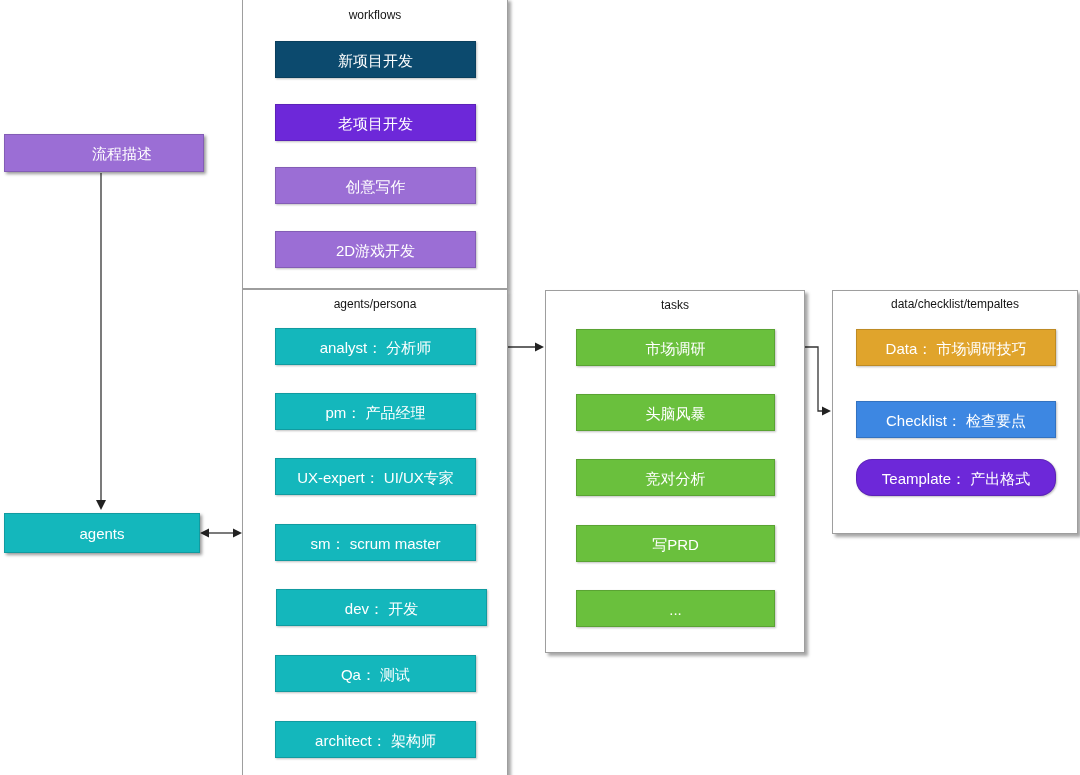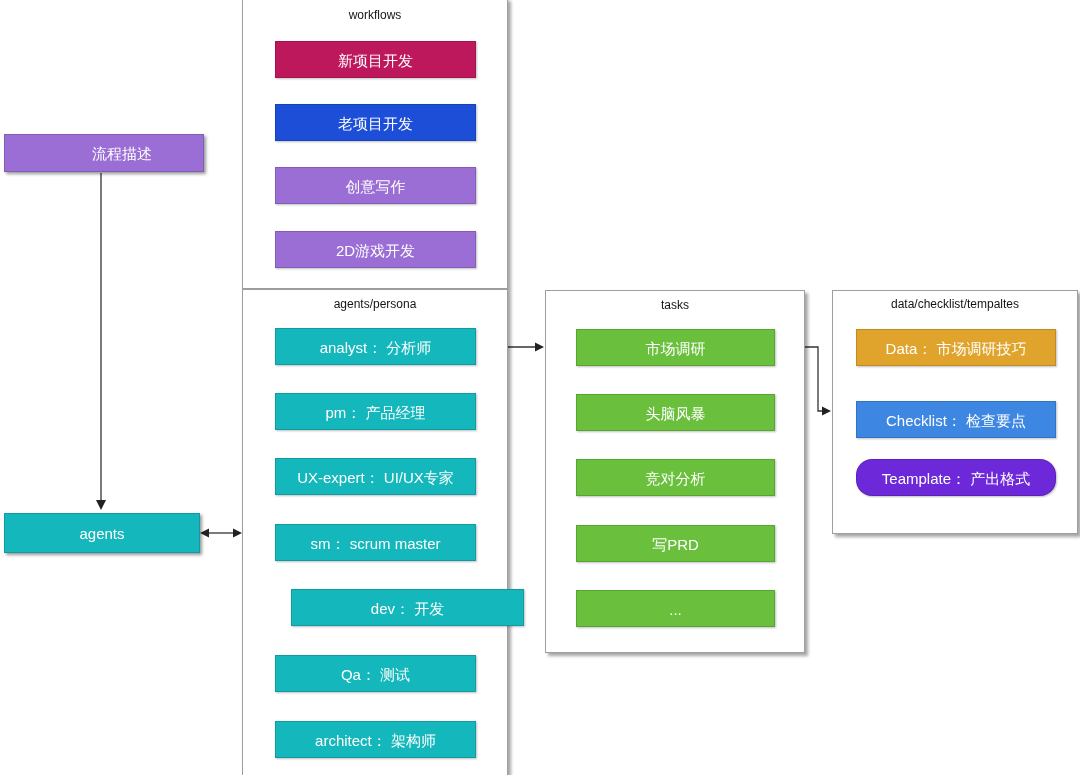--- a/index.html
+++ b/index.html
@@ -71,33 +71,33 @@
     <path d="M776,347 H818 V411 H822" fill="none" stroke="#333333" stroke-width="1.3"></path>
     <polygon points="831,411 822,406.5 822,415.5" fill="#222222"></polygon>
   </svg>
 
   <div class="side-label" style="left: 4px; top: 134px; width: 200px; height: 38px; line-height: 38px; background: rgb(155, 110, 213); padding-left: 36px;">流程描述</div>
 
   <div class="side-label" style="left: 4px; top: 513px; width: 196px; height: 40px; line-height: 40px; background: rgb(20, 183, 188);">agents</div>
 
   <div class="group-box" style="left:242px;top:-2px;width:266px;height:291px;">
     <div class="group-title" style="top:9px;">workflows</div>
-    <div class="pill" style="left: 32px; top: 42px; width: 201px; background: #be185d;">新项目开发</div>
-    <div class="pill" style="left: 32px; top: 105px; width: 201px; background: #1d4ed8;">老项目开发</div>
+    <div class="pill" style="left: 32px; top: 42px; width: 201px; background: #0c4a6e;">新项目开发</div>
+    <div class="pill" style="left: 32px; top: 105px; width: 201px; background: #6d28d9;">老项目开发</div>
     <div class="pill" style="left: 32px; top: 168px; width: 201px; background: rgb(155, 110, 213);">创意写作</div>
     <div class="pill" style="left: 32px; top: 232px; width: 201px; background: rgb(155, 110, 213);">2D游戏开发</div>
   </div>
 
   <div class="group-box" style="left:242px;top:289px;width:266px;height:487px;">
     <div class="group-title" style="top:7px;">agents/persona</div>
     <div class="pill" style="left: 32px; top: 38px; width: 201px; background: rgb(20, 183, 188);">analyst： 分析师</div>
     <div class="pill" style="left: 32px; top: 103px; width: 201px; background: rgb(20, 183, 188);">pm： 产品经理</div>
     <div class="pill" style="left: 32px; top: 168px; width: 201px; background: rgb(20, 183, 188);">UX-expert： UI/UX专家</div>
     <div class="pill" style="left: 32px; top: 234px; width: 201px; background: rgb(20, 183, 188);">sm： scrum master</div>
-    <div class="pill" style="left: 48px; top: 299px; width: 233px; background: rgb(20, 183, 188);">dev： 开发</div>
+    <div class="pill" style="left: 33px; top: 299px; width: 211px; background: rgb(20, 183, 188);">dev： 开发</div>
     <div class="pill" style="left: 32px; top: 365px; width: 201px; background: rgb(20, 183, 188);">Qa： 测试</div>
     <div class="pill" style="left: 32px; top: 431px; width: 201px; background: rgb(20, 183, 188);">architect： 架构师</div>
   </div>
 
   <div class="group-box" style="left:545px;top:290px;width:260px;height:363px;">
     <div class="group-title" style="top:7px;">tasks</div>
     <div class="pill" style="left: 30px; top: 38px; width: 199px; background: rgb(106, 192, 61);">市场调研</div>
     <div class="pill" style="left: 30px; top: 103px; width: 199px; background: rgb(106, 192, 61);">头脑风暴</div>
     <div class="pill" style="left: 30px; top: 168px; width: 199px; background: rgb(106, 192, 61);">竞对分析</div>
     <div class="pill" style="left: 30px; top: 234px; width: 199px; background: rgb(106, 192, 61);">写PRD</div>

